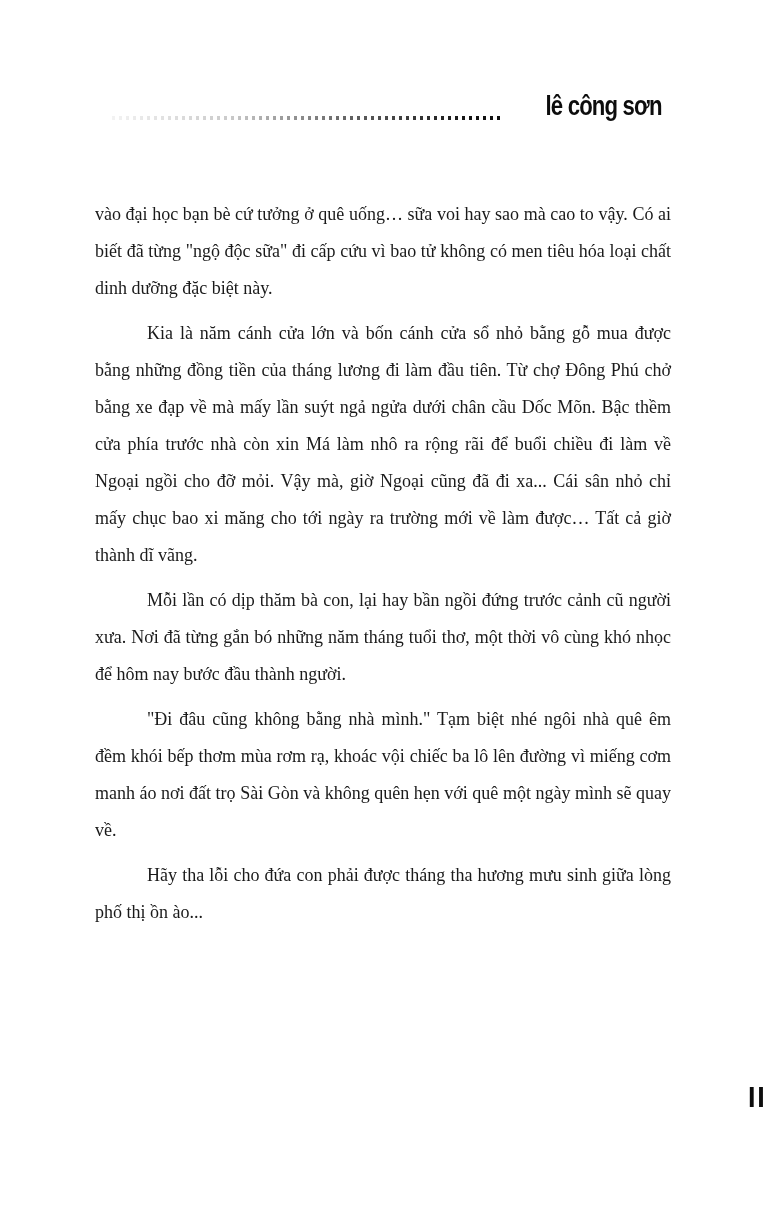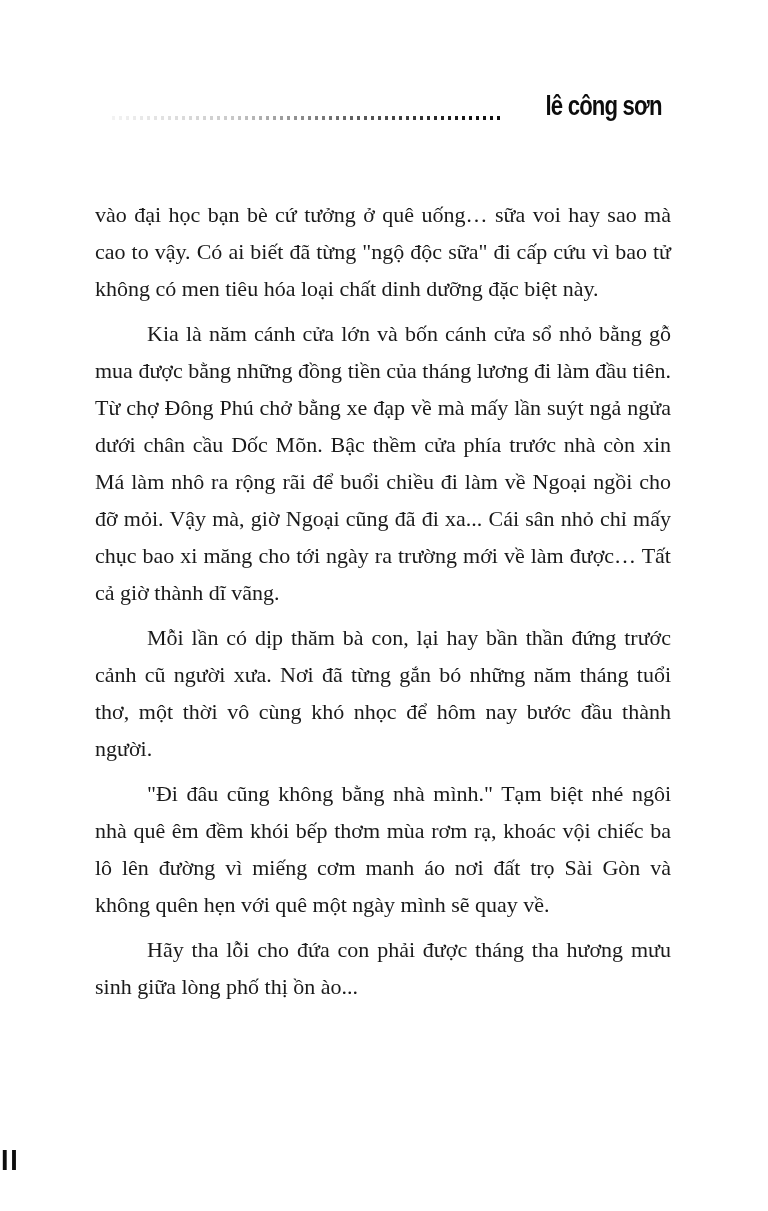--- a/index.html
+++ b/index.html
@@ -64,40 +64,40 @@
     transform-origin: right center;
     white-space: nowrap;
   }
 
   
   .body-text {
     position: absolute;
     top: 196px;
     left: 95px;
     width: 576px;
-    font-size: 22px;
+    font-size: 18px;
     line-height: 37px;
     text-align: justify;
     text-justify: inter-word;
   }
   .body-text p {
     margin: 0 0 8px 0;
     text-indent: 52px;
   }
   .body-text p.continued {
     text-indent: 0;
   }
 
   
   .page-footer {
     position: absolute;
-    top: 1145px;
+    top: 1082px;
     left: 0;
     width: 100%;
-    text-align: left;
+    text-align: right;
   }
   .page-number {
     display: inline-block;
     font-family: "Liberation Sans", "DejaVu Sans", sans-serif;
     font-weight: 700;
     font-size: 30px;
     line-height: 1;
     letter-spacing: 2px;
     transform: scaleX(0.9);
     color: #0d0d0d;
@@ -109,21 +109,21 @@
 <div class="page">
 
   <div class="running-head">
     <div class="dotted-rule"></div>
     <div class="author-name">lê công sơn</div>
   </div>
 
   <div class="body-text">
     <p class="continued">vào đại học bạn bè cứ tưởng ở quê uống… sữa voi hay sao mà cao to vậy. Có ai biết đã từng "ngộ độc sữa" đi cấp cứu vì bao tử không có men tiêu hóa loại chất dinh dưỡng đặc biệt này.</p>
     <p>Kia là năm cánh cửa lớn và bốn cánh cửa sổ nhỏ bằng gỗ mua được bằng những đồng tiền của tháng lương đi làm đầu tiên. Từ chợ Đông Phú chở bằng xe đạp về mà mấy lần suýt ngả ngửa dưới chân cầu Dốc Mõn. Bậc thềm cửa phía trước nhà còn xin Má làm nhô ra rộng rãi để buổi chiều đi làm về Ngoại ngồi cho đỡ mỏi. Vậy mà, giờ Ngoại cũng đã đi xa... Cái sân nhỏ chỉ mấy chục bao xi măng cho tới ngày ra trường mới về làm được… Tất cả giờ thành dĩ vãng.</p>
-    <p>Mỗi lần có dịp thăm bà con, lại hay bần thần đứng trước cảnh cũ người xưa. Nơi đã từng gắn bó những năm tháng tuổi thơ, một thời vô cùng khó nhọc để hôm nay bước đầu thành người.</p>
+    <p>Mỗi lần có dịp thăm bà con, lại hay bần ngồi đứng trước cảnh cũ người xưa. Nơi đã từng gắn bó những năm tháng tuổi thơ, một thời vô cùng khó nhọc để hôm nay bước đầu thành người.</p>
     <p>"Đi đâu cũng không bằng nhà mình." Tạm biệt nhé ngôi nhà quê êm đềm khói bếp thơm mùa rơm rạ, khoác vội chiếc ba lô lên đường vì miếng cơm manh áo nơi đất trọ Sài Gòn và không quên hẹn với quê một ngày mình sẽ quay về.</p>
     <p>Hãy tha lỗi cho đứa con phải được tháng tha hương mưu sinh giữa lòng phố thị ồn ào...</p>
   </div>
 
   <div class="page-footer">
     <span class="page-number">II</span>
   </div>
 
 </div>
 

